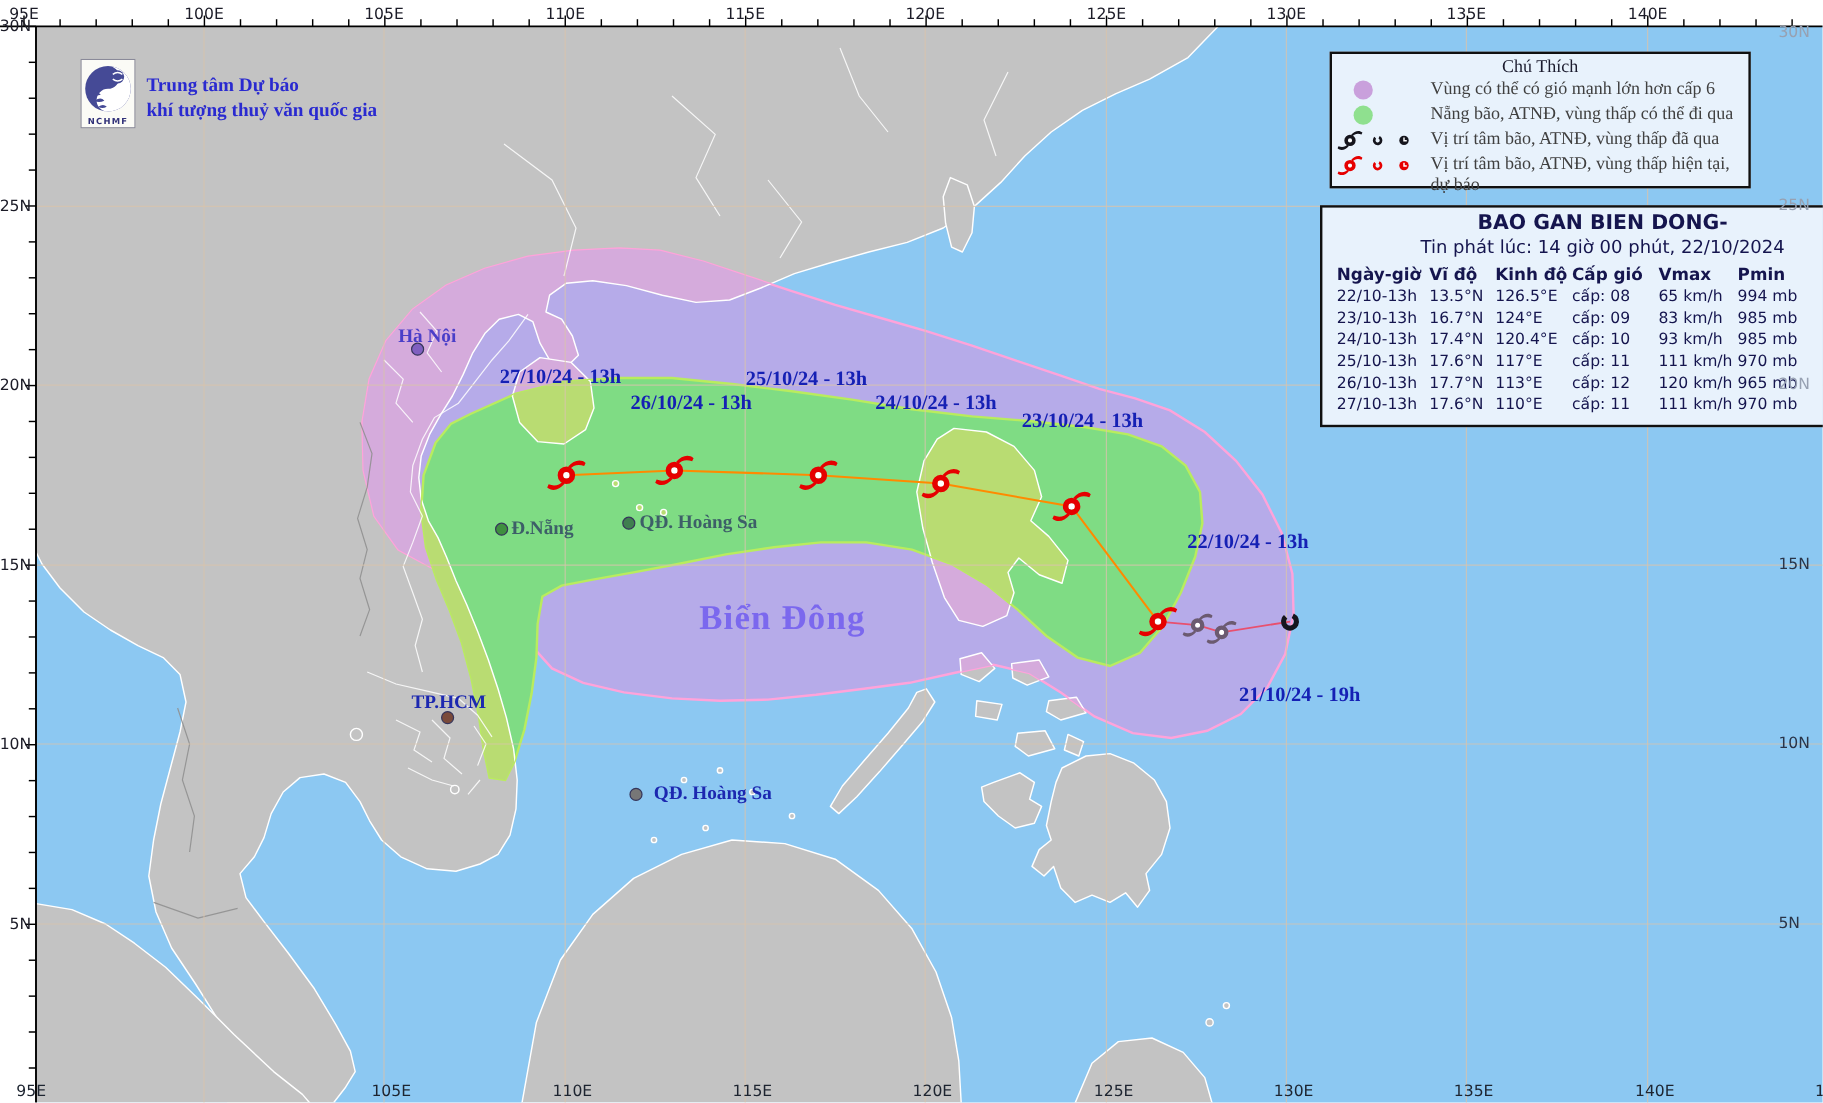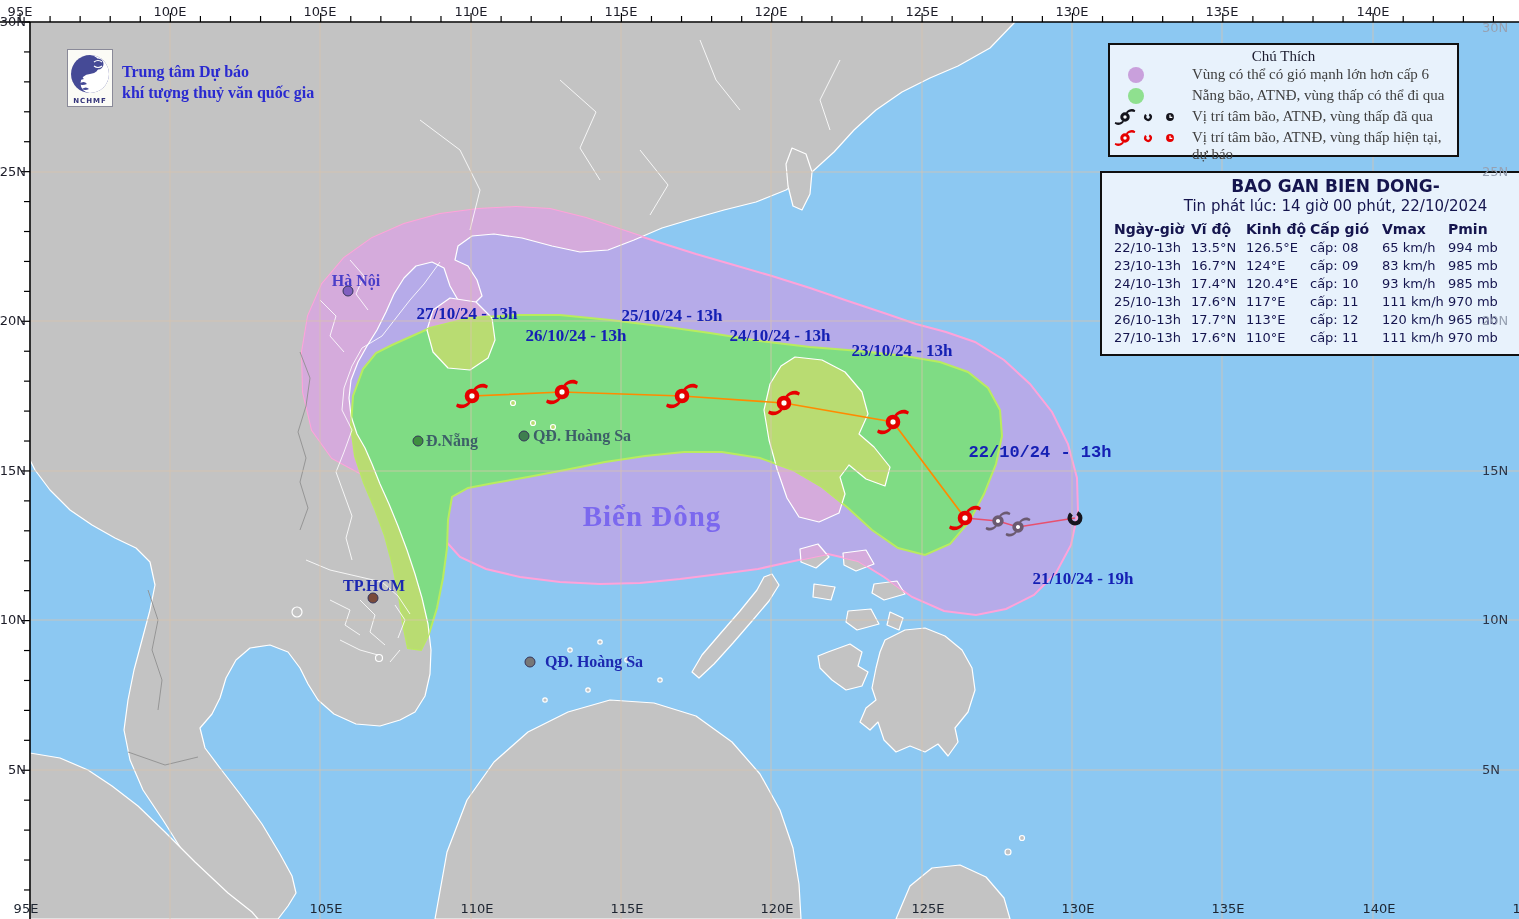--- a/index.html
+++ b/index.html
@@ -269,21 +269,21 @@
         <use href="#ty" x="948" y="501" width="34" height="34" color="#e60000"></use>
       </g>
   </svg>
 
   <div id="map-labels">
       <div class="maplabel lbl-date" style="left: 467px; top: 314px;">27/10/24 - 13h</div>
       <div class="maplabel lbl-date" style="left: 562px; top: 336px; margin-left: 14px;">26/10/24 - 13h</div>
       <div class="maplabel lbl-date" style="left: 672px; top: 316px;">25/10/24 - 13h</div>
       <div class="maplabel lbl-date" style="left: 780px; top: 336px;">24/10/24 - 13h</div>
       <div class="maplabel lbl-date" style="left: 902px; top: 351px;">23/10/24 - 13h</div>
-      <div class="maplabel lbl-date" style="left: 1040px; top: 452px; font-family: Liberation Mono, monospace;">22/10/24 - 13h</div>
+      <div class="maplabel lbl-date" style="left: 1040px; top: 452px;">22/10/24 - 13h</div>
       <div class="maplabel lbl-date" style="left: 1083px; top: 579px;">21/10/24 - 19h</div>
       <div class="maplabel lbl-sea" style="left: 652px; top: 516px;">Biển Đông</div>
       <div class="citydot" style="left: 348px; top: 291px; width: 9px; height: 9px; background: rgb(128, 96, 192); border: 1px solid rgb(53, 53, 90);"></div>
       <div class="maplabel lbl-city-violet" style="left: 356px; top: 281px;">Hà Nội</div>
       <div class="citydot" style="left: 418px; top: 441px; width: 9px; height: 9px; background: rgb(63, 143, 63); border: 1px solid rgb(53, 53, 90);"></div>
       <div class="maplabel lbl-city-teal" style="left: 452px; top: 441px;">Đ.Nẵng</div>
       <div class="citydot" style="left: 524px; top: 436px; width: 9px; height: 9px; background: rgb(63, 127, 79); border: 1px solid rgb(53, 53, 90);"></div>
       <div class="maplabel lbl-city-teal" style="left: 582px; top: 436px;">QĐ. Hoàng Sa</div>
       <div class="citydot" style="left: 373px; top: 598px; width: 9px; height: 9px; background: rgb(122, 74, 58); border: 1px solid rgb(53, 53, 90);"></div>
       <div class="maplabel lbl-city-navy" style="left: 374px; top: 586px;">TP.HCM</div>

